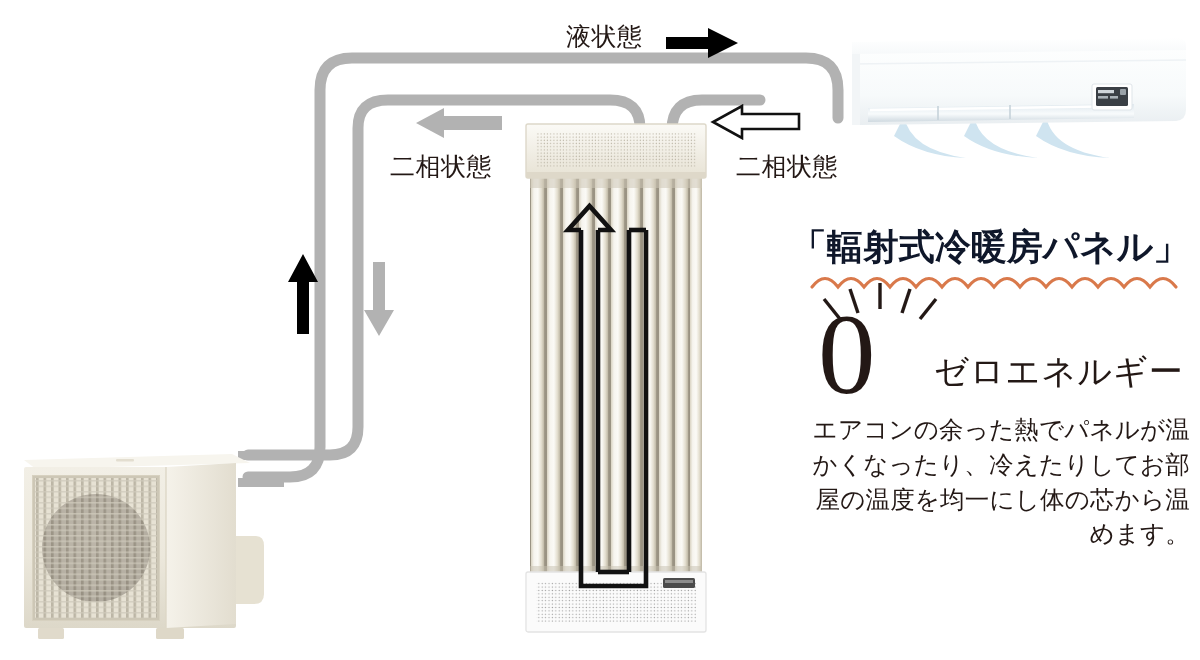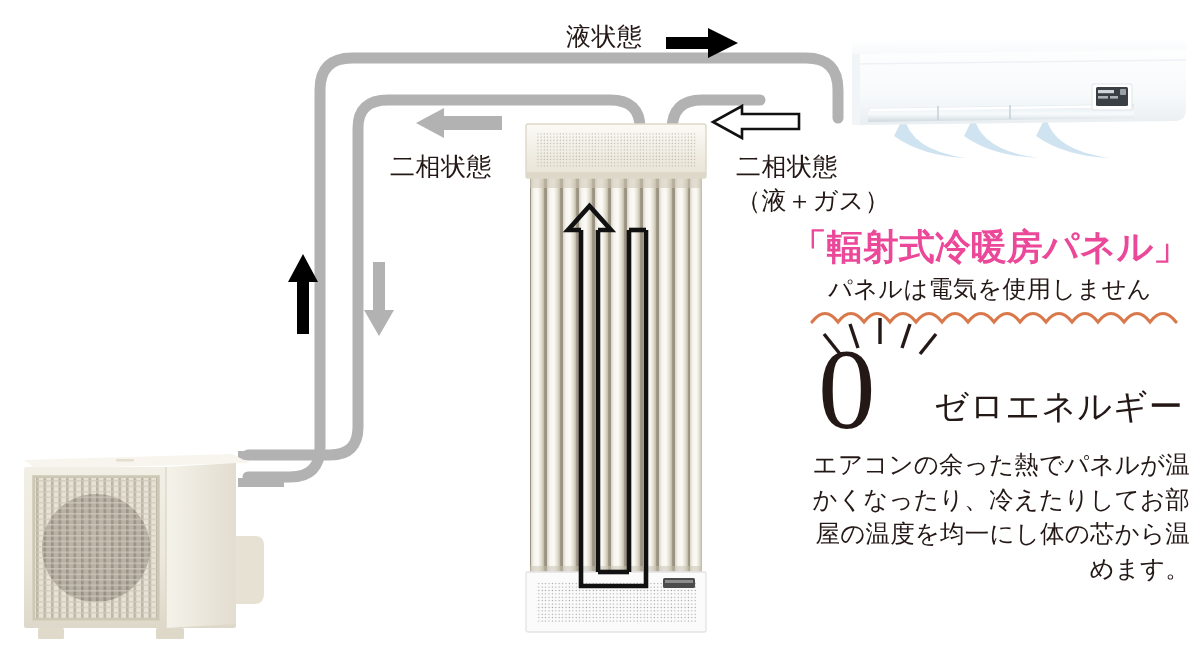--- a/index.html
+++ b/index.html
@@ -40,21 +40,21 @@
   }
   .hl-small {
     font-size: 25px;
     color: #231815;
     letter-spacing: 1px;
     line-height: 1.2;
   }
   .hl-big {
     font-size: 36px;
     font-weight: bold;
-    color: #ec4899;
+    color: #0f172a;
     letter-spacing: 0px;
     line-height: 1.25;
     margin-top: 2px;
     white-space: nowrap;
   }
   .hl-sub {
     font-size: 24px;
     color: #231815;
     letter-spacing: 0.5px;
     margin-top: 6px;
@@ -311,29 +311,27 @@
   <svg class="svgbox" style="left:362px;top:262px;" width="36" height="76">
     <path d="M 11,0 L 11,48 L 2,48 L 17,74 L 32,48 L 23,48 L 23,0 Z" fill="#b2b2b2"></path>
   </svg>
 
   <div class="abs label" id="label-liquid">液状態</div>
 
   <div class="abs label" id="label-gas">二相状態</div>
 
   <div class="abs" id="label-two">
     <div class="label">二相状態</div>
-    <div class="label">（液＋ガス）</div>
   </div>
 
   <div class="abs" id="right-panel">
 
 
     <div class="hl-big">「輻射式冷暖房パネル」</div>
 
-    <div class="hl-sub">パネルは電気を使用しません</div>
 
     <svg id="wavy" width="400" height="20">
       <path d="M 22,16
                q 13,-17 26,0 q 13,-17 26,0 q 13,-17 26,0 q 13,-17 26,0
                q 13,-17 26,0 q 13,-17 26,0 q 13,-17 26,0 q 13,-17 26,0
                q 13,-17 26,0 q 13,-17 26,0 q 13,-17 26,0 q 13,-17 26,0
                q 13,-17 26,0 q 13,-17 26,0" fill="none" stroke="#d9794b" stroke-width="3.1" stroke-linecap="round"></path>
     </svg>
 
     <div id="zero-row">

